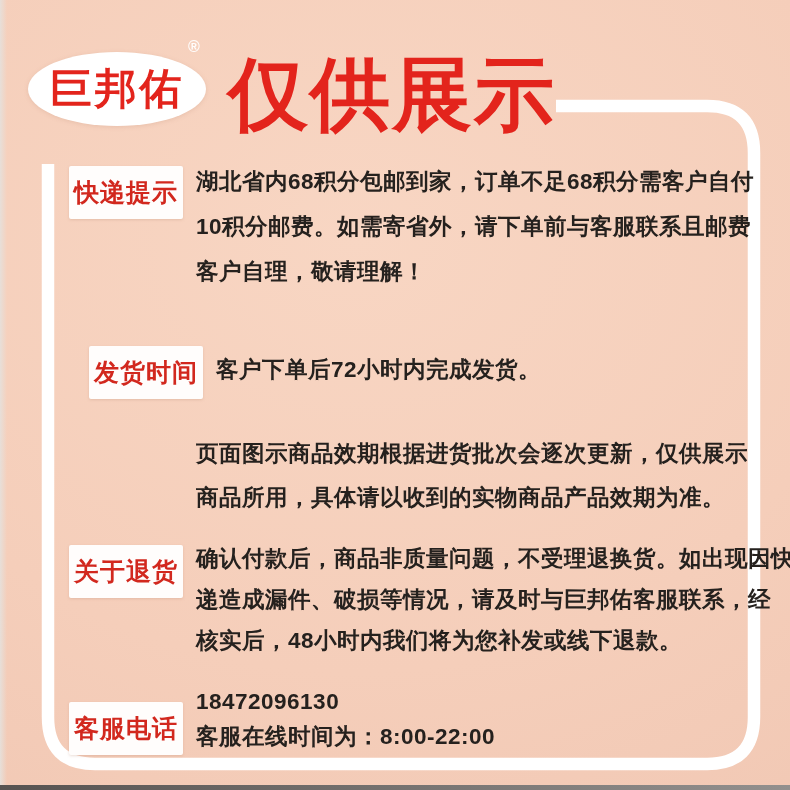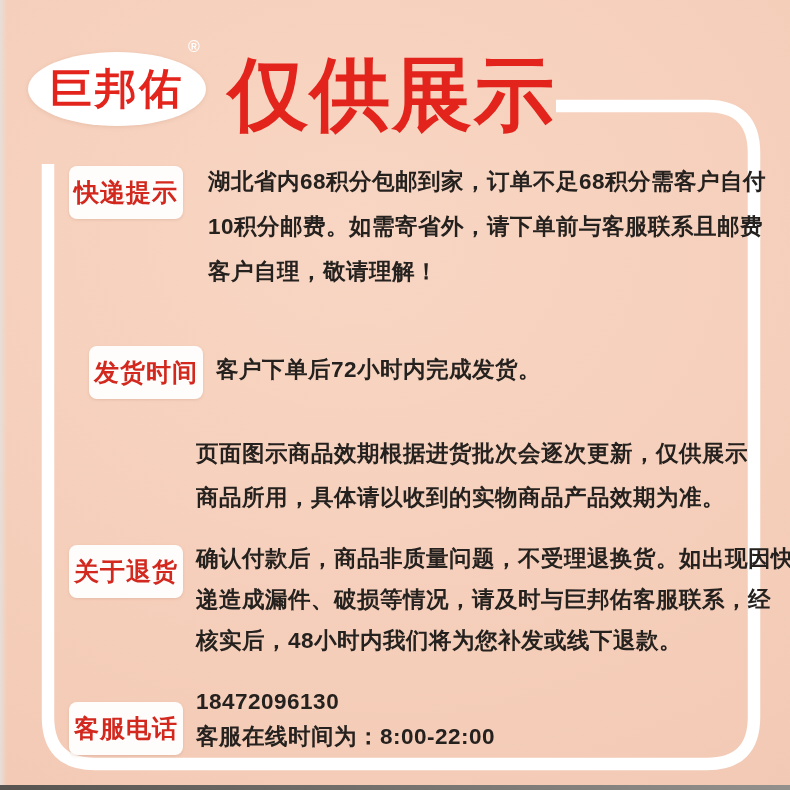--- a/index.html
+++ b/index.html
@@ -83,21 +83,21 @@
     position: absolute;
     left: 0;
     width: 790px;
   }
   .label-box {
     position: absolute;
     left: 69px;
     width: 114px;
     height: 53px;
     background: #fffdfc;
-    border-radius: 8px;
+    border-radius: 2px;
     display: flex;
     align-items: center;
     justify-content: center;
     box-shadow: 0 1px 3px rgba(185,135,110,0.28);
   }
   .label-text {
     color: var(--label-red, #d2281e);
     font-size: 25px;
     font-weight: bold;
     letter-spacing: 1px;
@@ -128,21 +128,21 @@
     <span class="logo-text">巨邦佑</span>
   </div>
   <span class="reg-mark">®</span>
 
   <h1 class="title">仅供展示</h1>
 
   <section class="notice-section" style="top:155px; height:145px;">
     <div class="label-box" style="top:11px;">
       <span class="label-text">快递提示</span>
     </div>
-    <div class="body-text" style="top:4px; line-height:45px;margin-left:12px;">湖北省内68积分包邮到家，订单不足68积分需客户自付
+    <div class="body-text" style="top:4px; line-height:45px;">湖北省内68积分包邮到家，订单不足68积分需客户自付
 10积分邮费。如需寄省外，请下单前与客服联系且邮费
 客户自理，敬请理解！</div>
   </section>
 
   <section class="notice-section" style="top:340px; height:75px;margin-left:20px;">
     <div class="label-box" style="top:6px;">
       <span class="label-text">发货时间</span>
     </div>
     <div class="body-text" style="top:7px; line-height:45px;">客户下单后72小时内完成发货。</div>
   </section>

